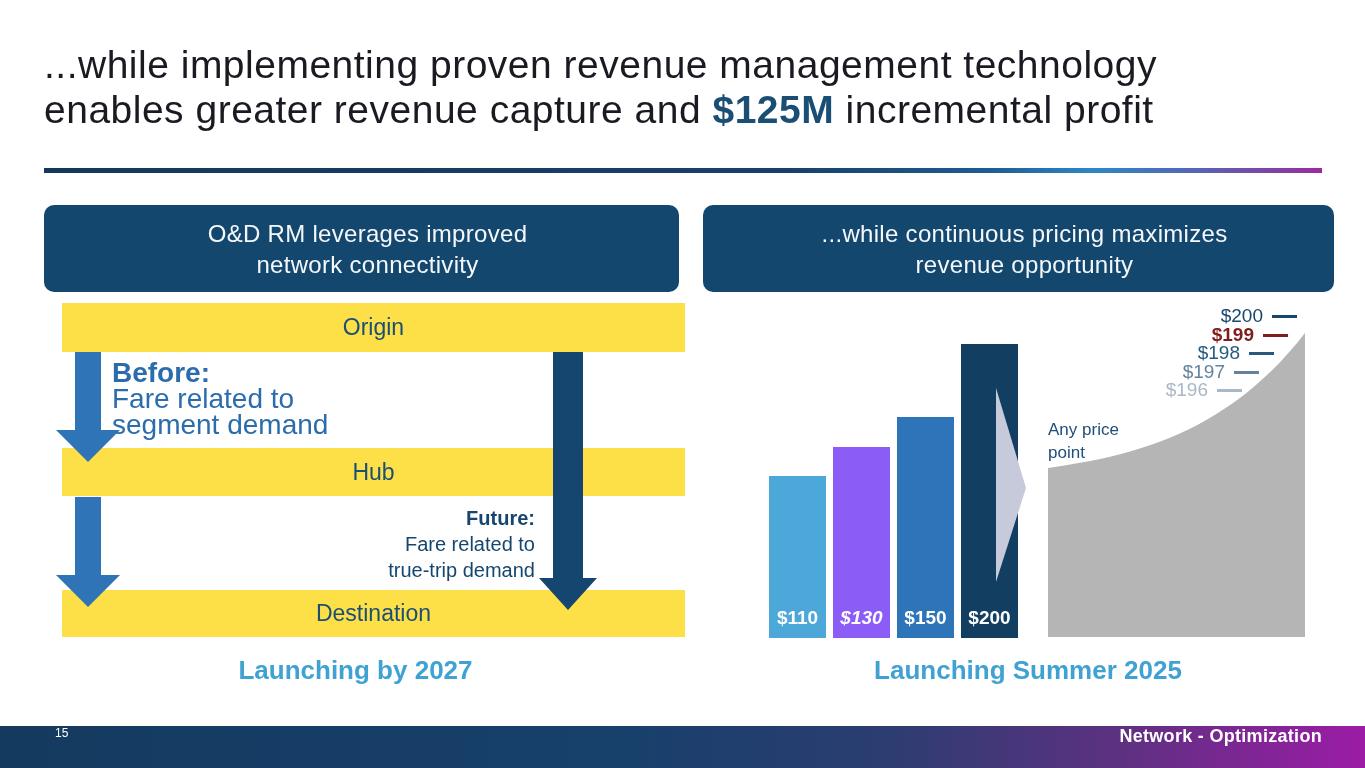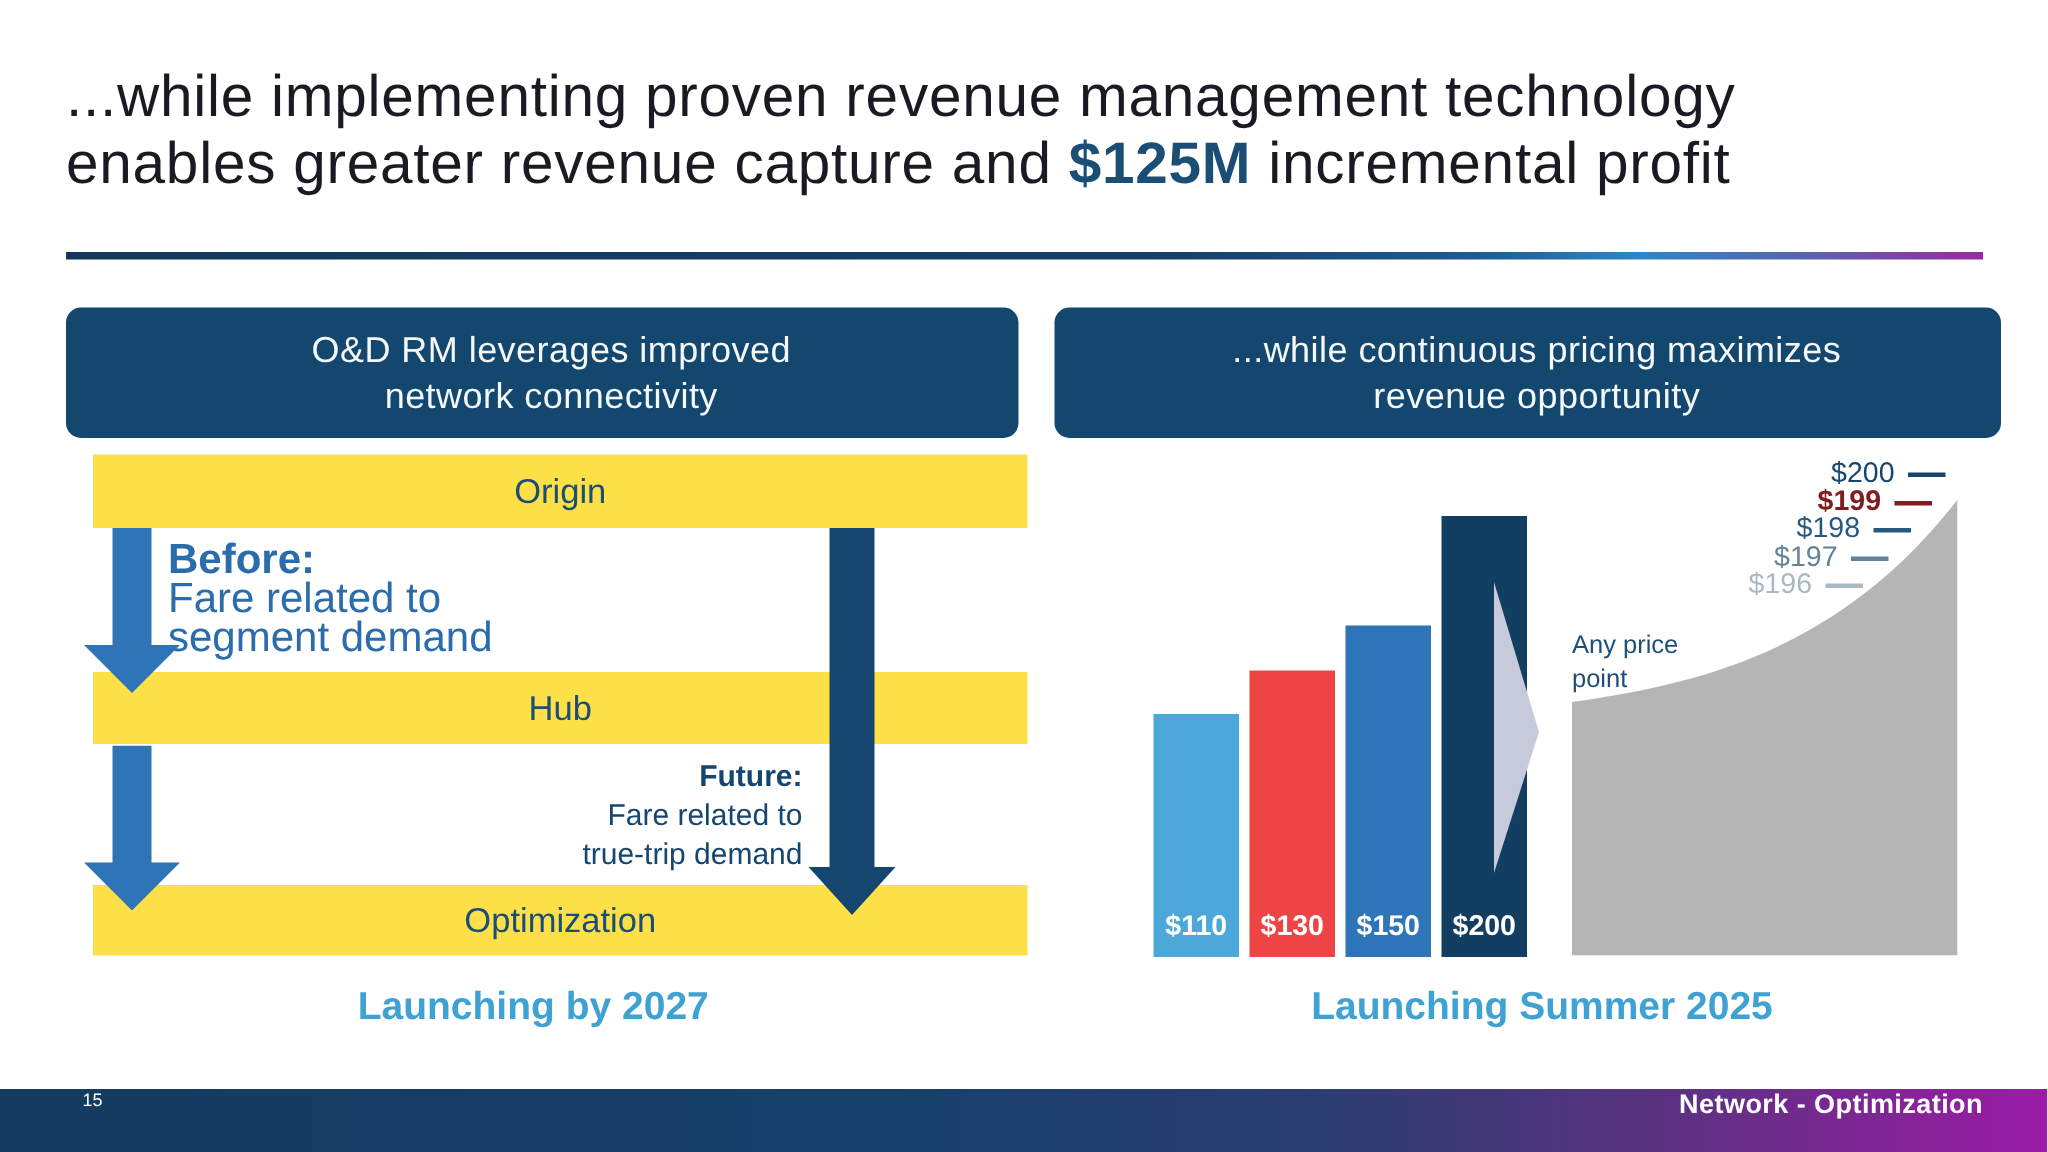--- a/index.html
+++ b/index.html
@@ -80,21 +80,21 @@
     <div>network connectivity</div>
   </div>
 
   <div class="hdr-box hdr-right">
     <div>...while continuous pricing maximizes</div>
     <div>revenue opportunity</div>
   </div>
 
   <div class="node-bar node-origin">Origin</div>
   <div class="node-bar node-hub">Hub</div>
-  <div class="node-bar node-dest">Optimization</div>
+  <div class="node-bar node-dest">Destination</div>
 
   <div class="arrow arrow-blue-1">
     <svg width="64" height="110" viewBox="0 0 64 110">
         <path d="M19,0 h26 v78 h19 L32,110 L0,78 h19 Z" fill="#2E74B6"></path>
       </svg>
   </div>
   <div class="arrow arrow-blue-2">
     <svg width="64" height="110" viewBox="0 0 64 110">
         <path d="M19,0 h26 v78 h19 L32,110 L0,78 h19 Z" fill="#2E74B6"></path>
       </svg>
@@ -118,21 +118,21 @@
     <div>true-trip demand</div>
   </div>
 
   <div class="launch launch-left">Launching by 2027</div>
   <div class="launch launch-right">Launching Summer 2025</div>
 
   <div class="bars">
     <div class="bar" style="height: 162px; background: rgb(75, 168, 216);">
         <span class="bar-label">$110</span>
       </div>
-    <div class="bar" style="height: 191px; background: #ef4444;">
+    <div class="bar" style="height: 191px; background: #8b5cf6; font-style: italic;">
         <span class="bar-label">$130</span>
       </div>
     <div class="bar" style="height: 221px; background: rgb(46, 116, 184);">
         <span class="bar-label">$150</span>
       </div>
     <div class="bar" style="height: 294px; background: rgb(18, 62, 97);">
         <span class="bar-label">$200</span>
       </div>
   </div>
 

